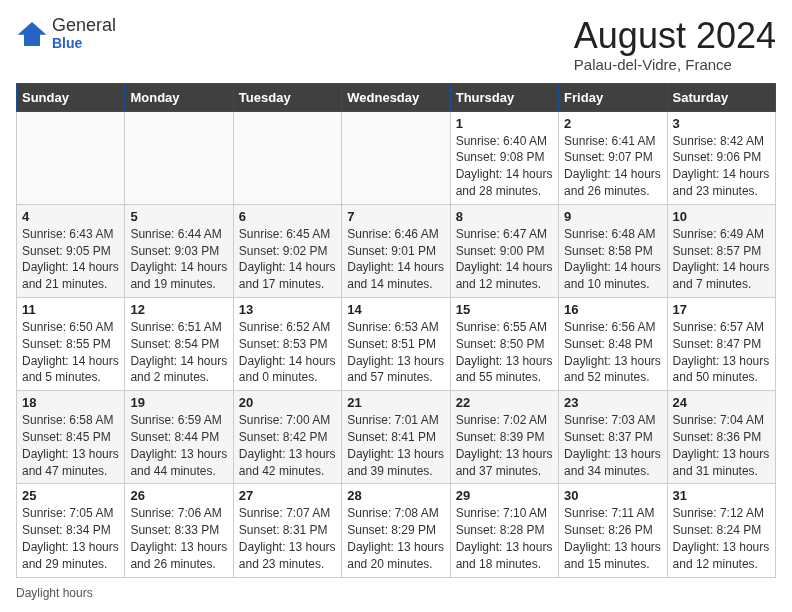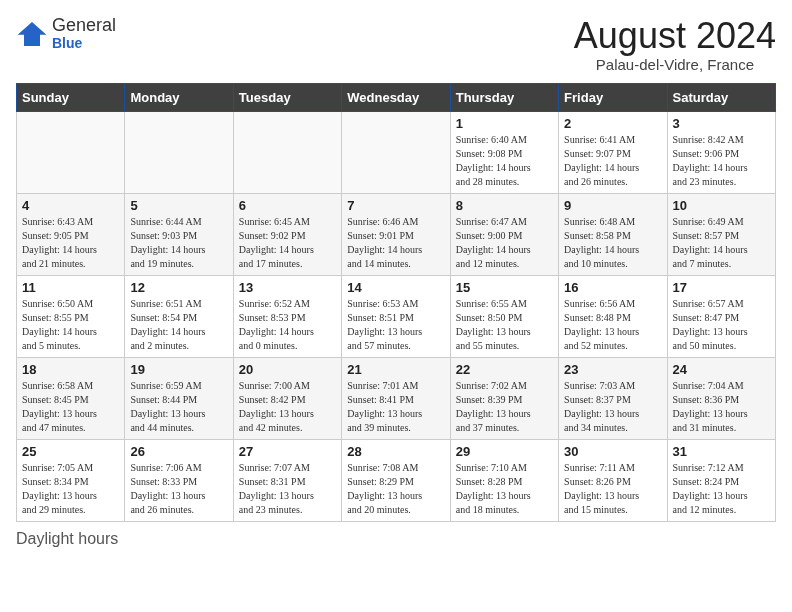--- a/index.html
+++ b/index.html
@@ -34,21 +34,21 @@
     .logo-blue {
       font-size: 14px;
       font-weight: bold;
       color: #2563c7;
     }
     .logo-icon {
       width: 32px;
       height: 28px;
     }
     .title-area {
-      text-align: center;
+      text-align: left;
     }
     .month-year {
       font-size: 36px;
       font-weight: normal;
       color: #222;
       line-height: 1.1;
     }
     .location {
       font-size: 15px;
       color: #444;
@@ -81,30 +81,29 @@
     }
     .day-num {
       font-size: 13px;
       font-weight: bold;
       color: #222;
       display: block;
       margin-bottom: 2px;
     }
     .day-info {
       color: #333;
-      font-size: 10px;
+      font-size: 12px;
       line-height: 1.4;
-      font-family: Liberation Serif, serif;
     }
     .empty-cell {
       background: #f9f9f9 !important;
     }
     .footer {
       margin-top: 8px;
-      font-size: 16px;
+      font-size: 12px;
       color: #555;
     }
   </style>
 </head>
 <body>
 
 <div class="header">
   <div class="logo">
     <svg class="logo-icon" viewBox="0 0 40 34" xmlns="http://www.w3.org/2000/svg">
       <polygon points="20,2 38,18 30,18 30,32 10,32 10,18 2,18" fill="#2563c7"></polygon>

